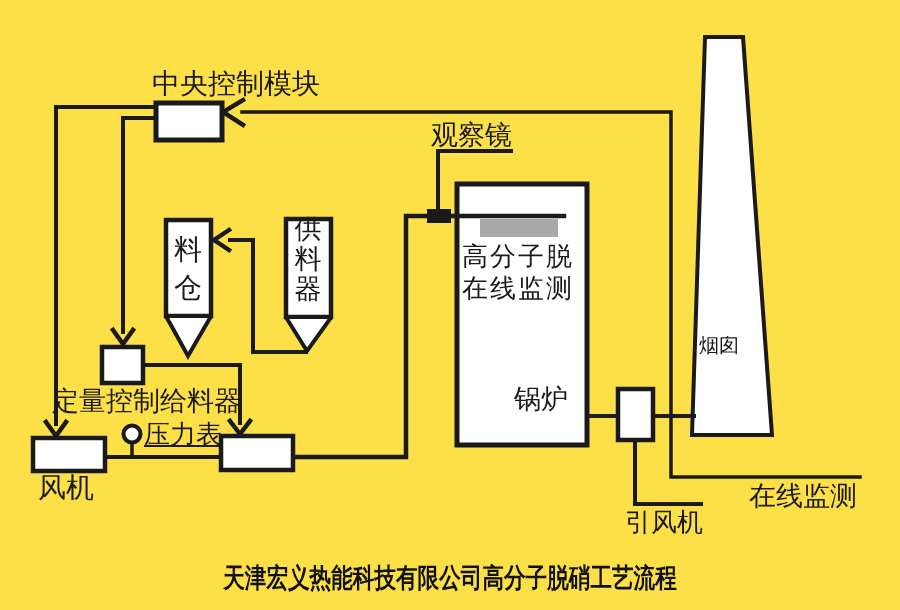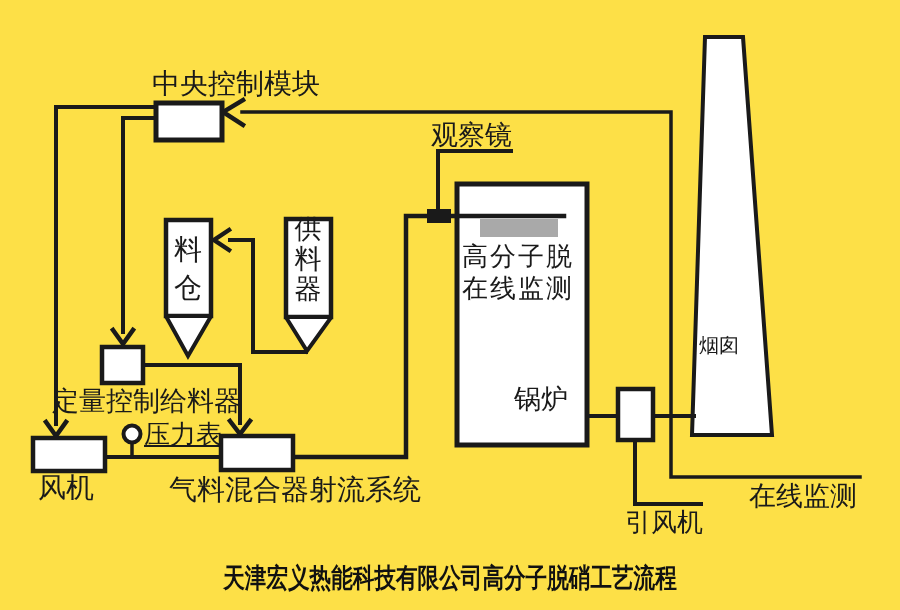--- a/index.html
+++ b/index.html
@@ -116,21 +116,20 @@
   <div class="lbl vert" id="lbl-material-bin">料仓</div>
 
   <div class="lbl vert" id="lbl-feeder">供料器</div>
 
   <div class="lbl lbl-27" id="lbl-quant">定量控制给料器</div>
 
   <div class="lbl lbl-26" id="lbl-pressure">压力表</div>
 
   <div class="lbl lbl-28" id="lbl-fan">风机</div>
 
-  <div class="lbl lbl-28" id="lbl-mixer">气料混合器射流系统</div>
 
   <div class="lbl lbl-27" id="lbl-boiler">锅炉</div>
 
   <div class="lbl lbl-26" id="lbl-spray1">高分子脱</div>
 
   <div class="lbl lbl-26" id="lbl-spray2">在线监测</div>
 
   <div class="lbl" id="lbl-chimney">烟囱</div>
 
   <div class="lbl lbl-27" id="lbl-monitor">在线监测</div>

